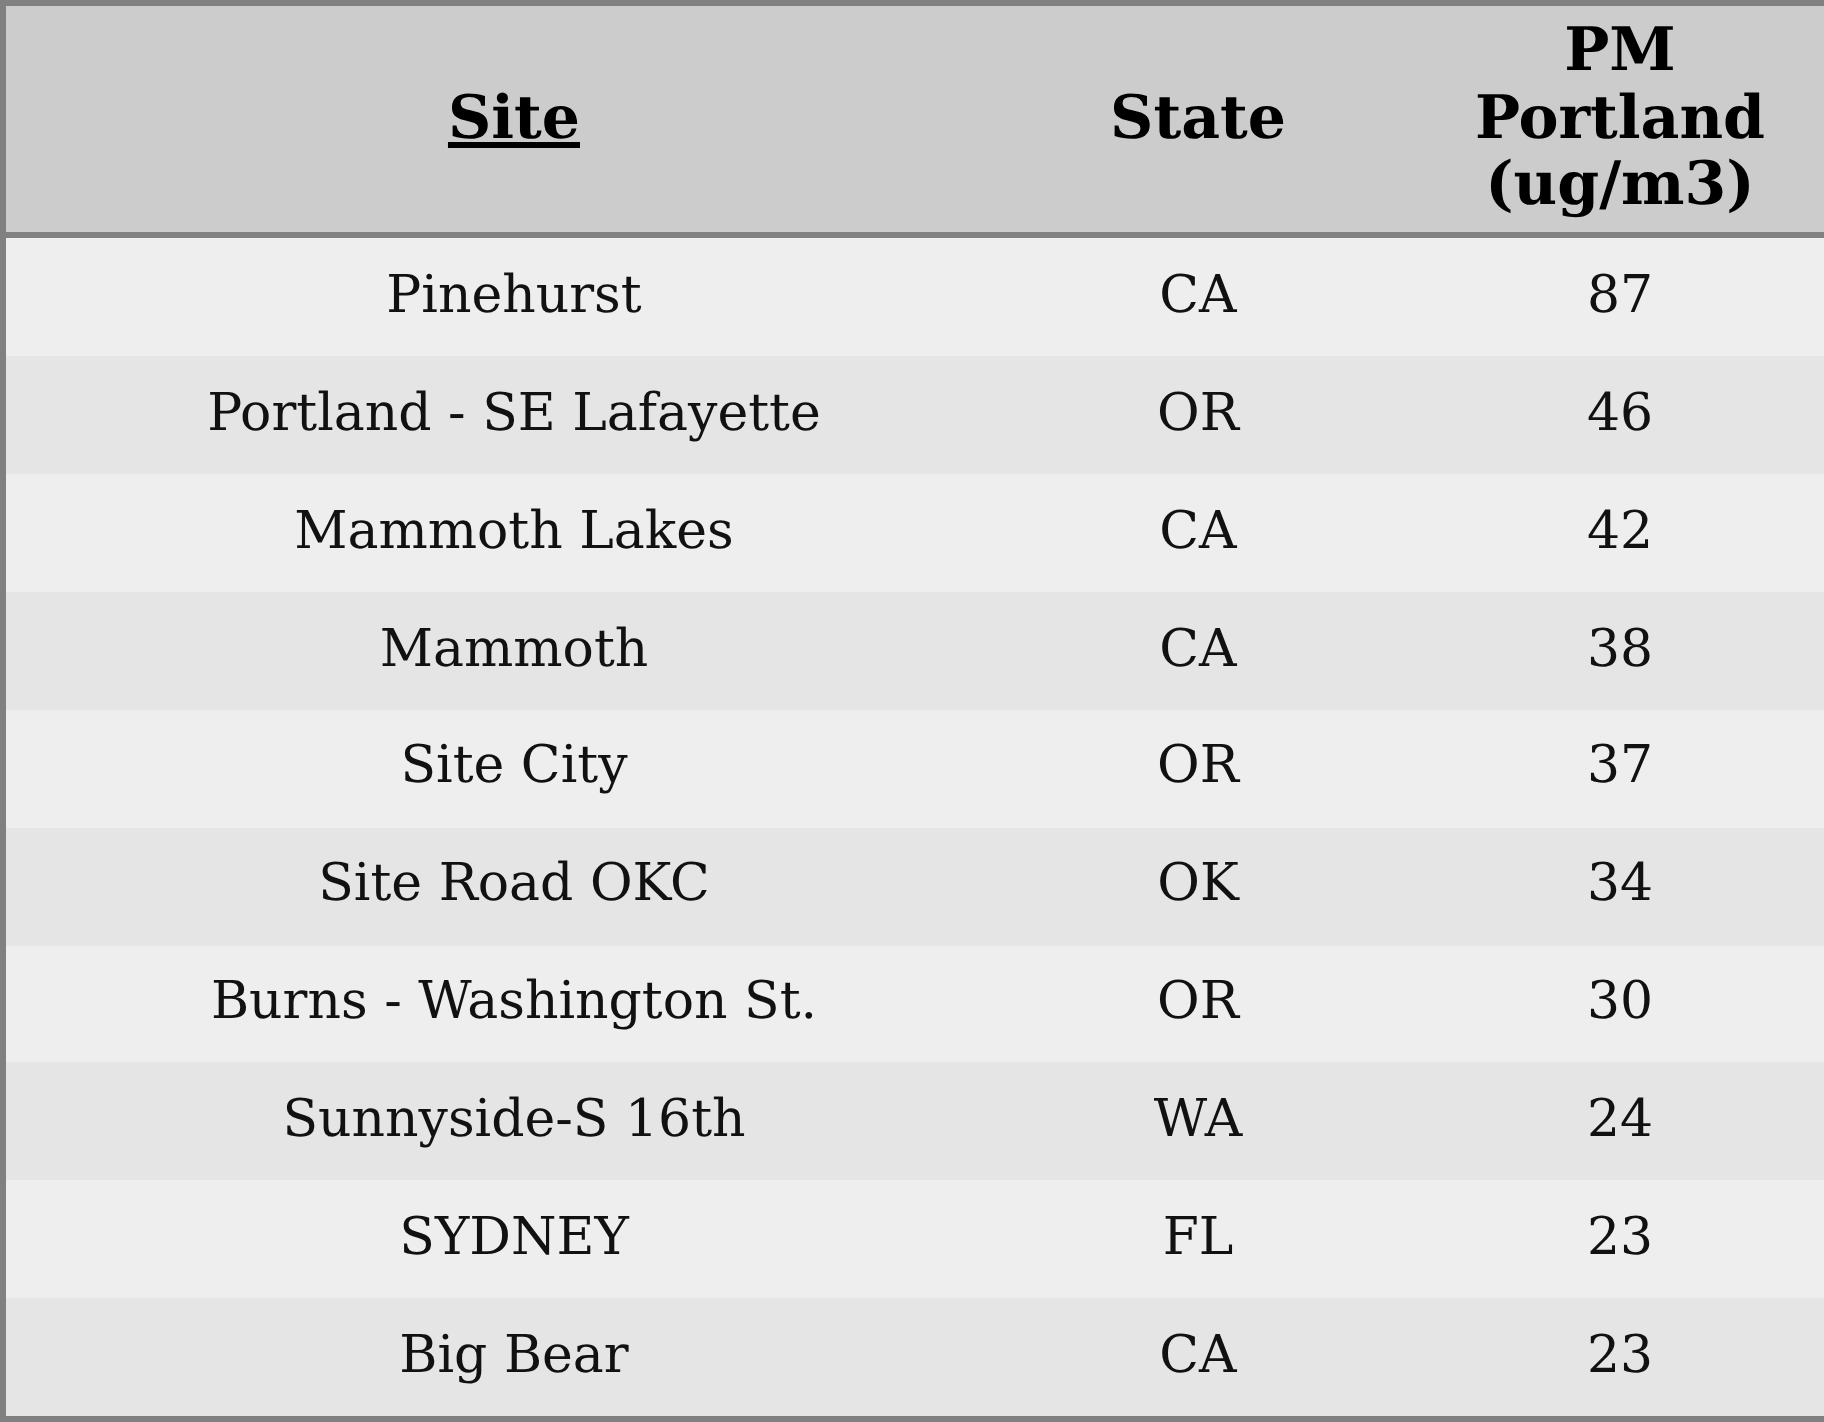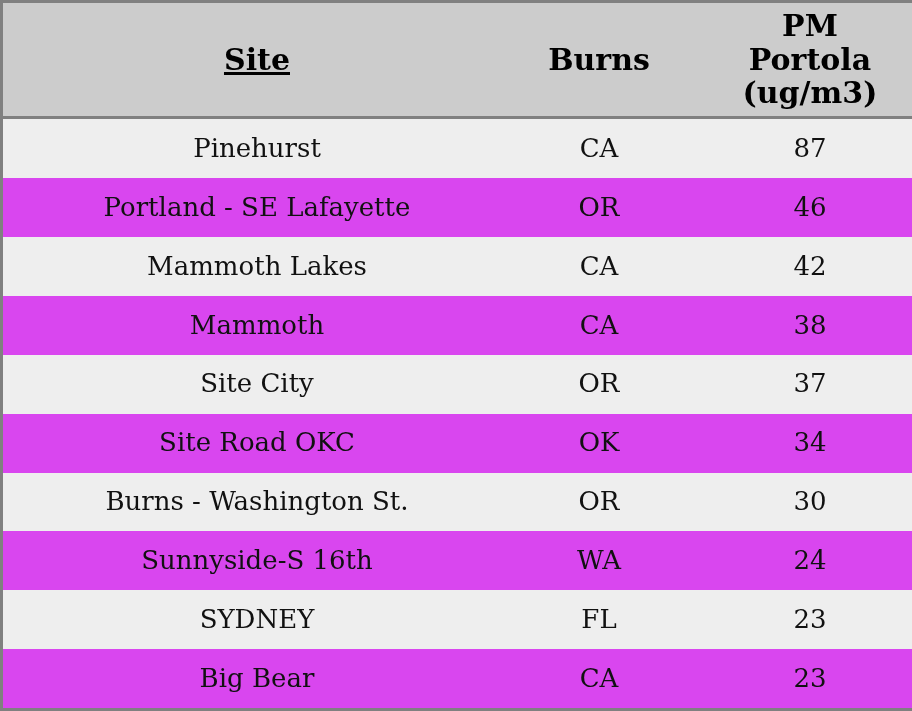--- a/index.html
+++ b/index.html
@@ -49,35 +49,35 @@
     text-align: center;
     vertical-align: middle;
     padding: 5px 4px;
     border: none;
     line-height: 1.15;
   }
   tbody tr.row-odd td {
     background: #eeeeee;
   }
   tbody tr.row-even td {
-    background: #d946ef;
+    background: #e5e5e5;
   }
 </style>
 </head>
 <body>
 
 <div class="table-frame">
   <table class="data-table">
     <thead>
       <tr>
         <th class="col-site">Site</th>
-        <th class="col-state">Burns</th>
+        <th class="col-state">State</th>
         <th class="col-pm">
           <span>PM</span><br>
-          <span>Portola</span><br>
+          <span>Portland</span><br>
           <span>(ug/m3)</span>
         </th>
       </tr>
     </thead>
     <tbody>
       <tr class="row-odd">
         <td>Pinehurst</td>
         <td>CA</td>
         <td>87</td>
       </tr>

